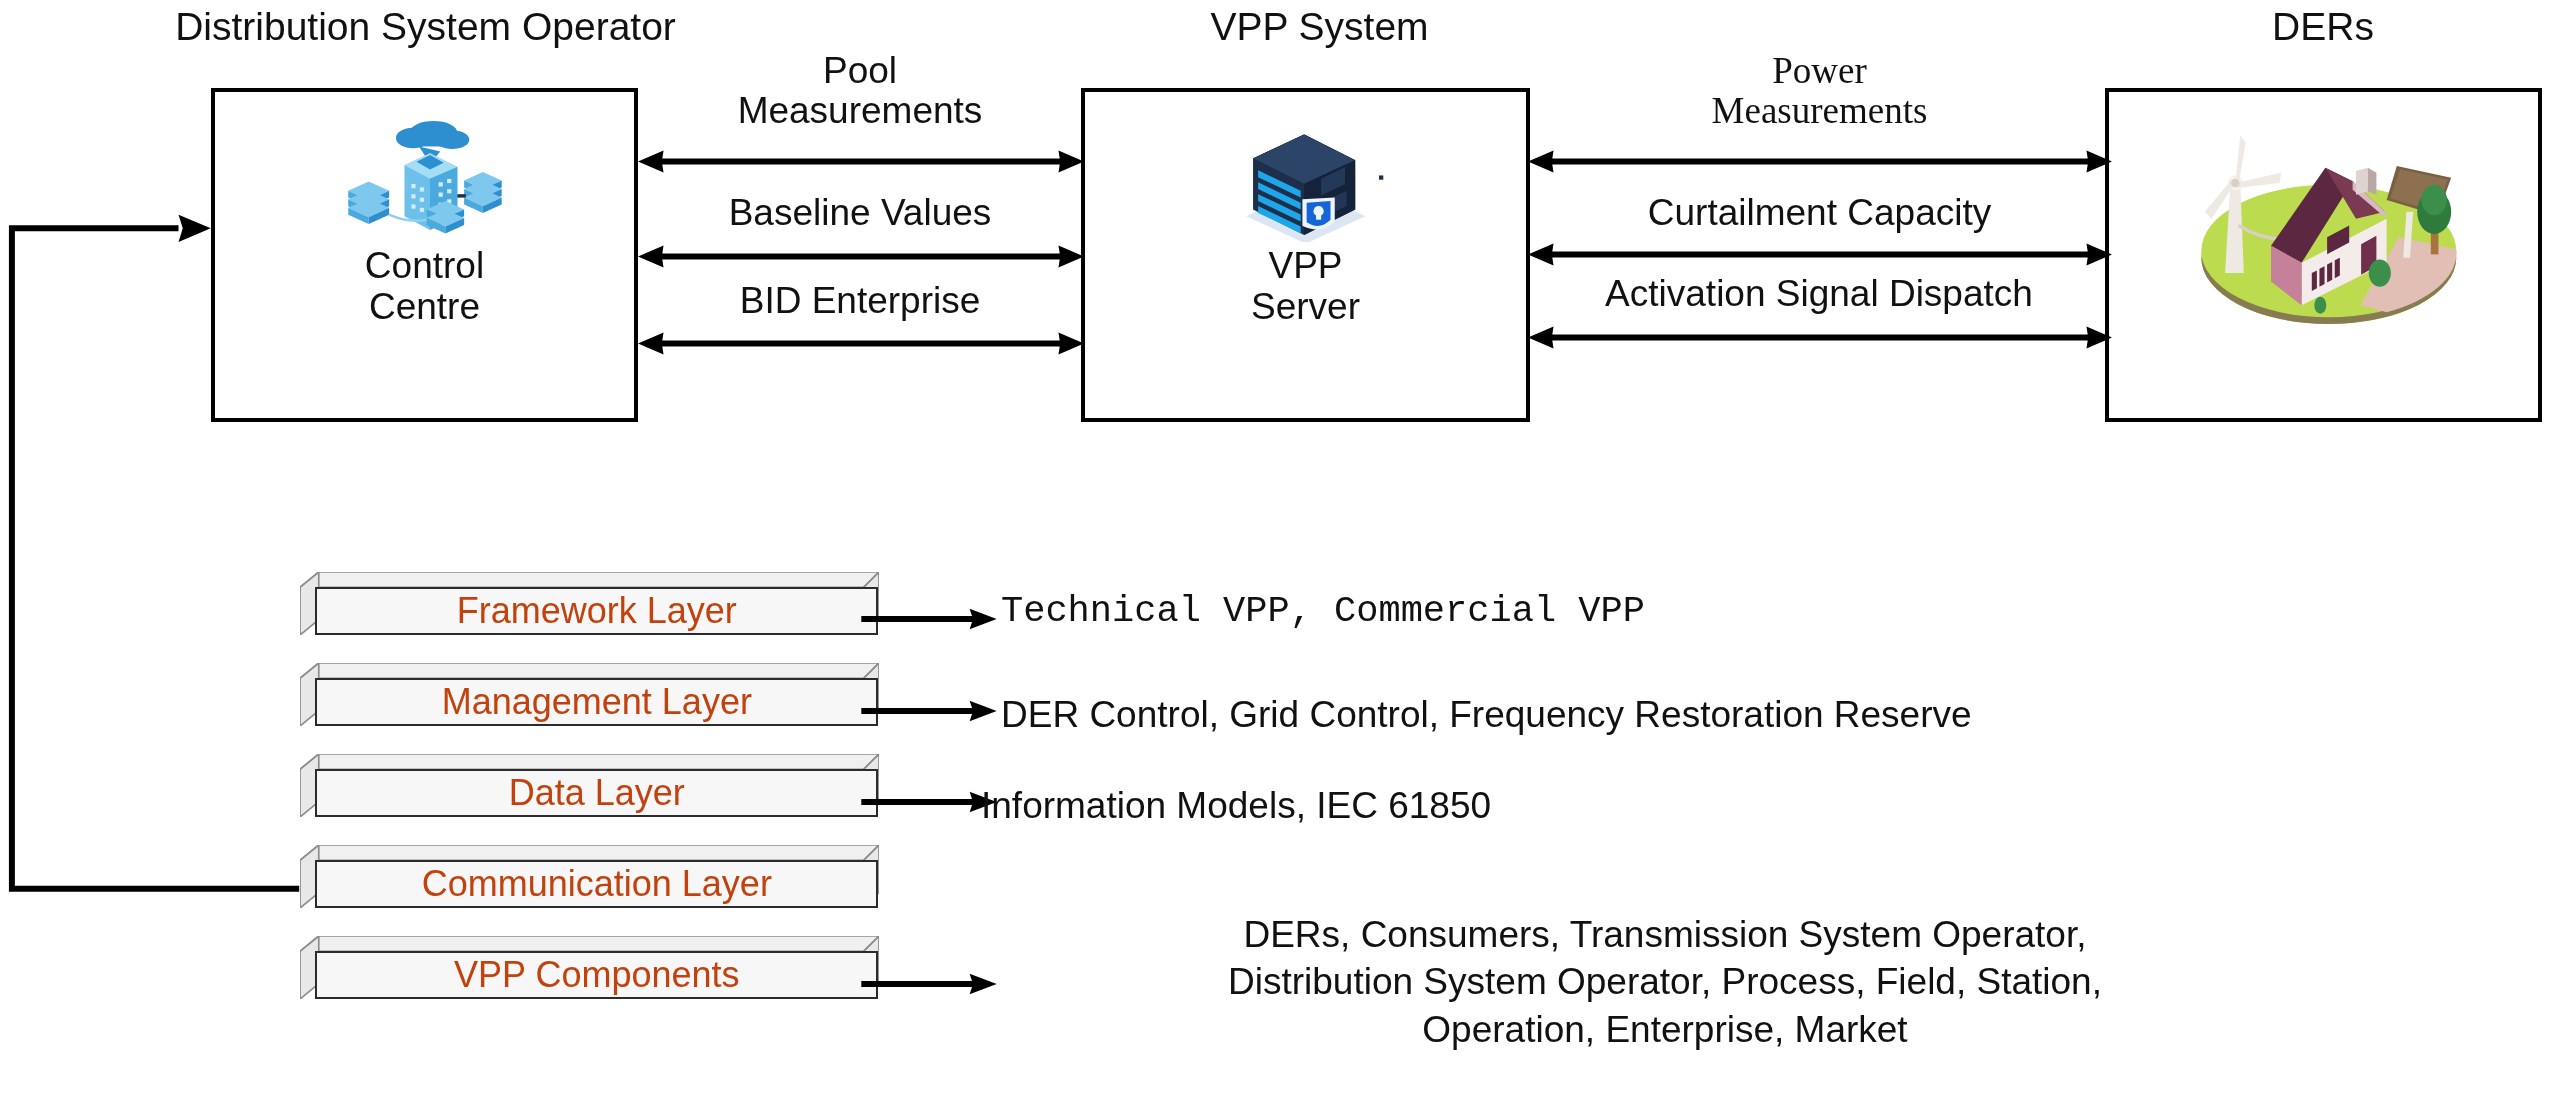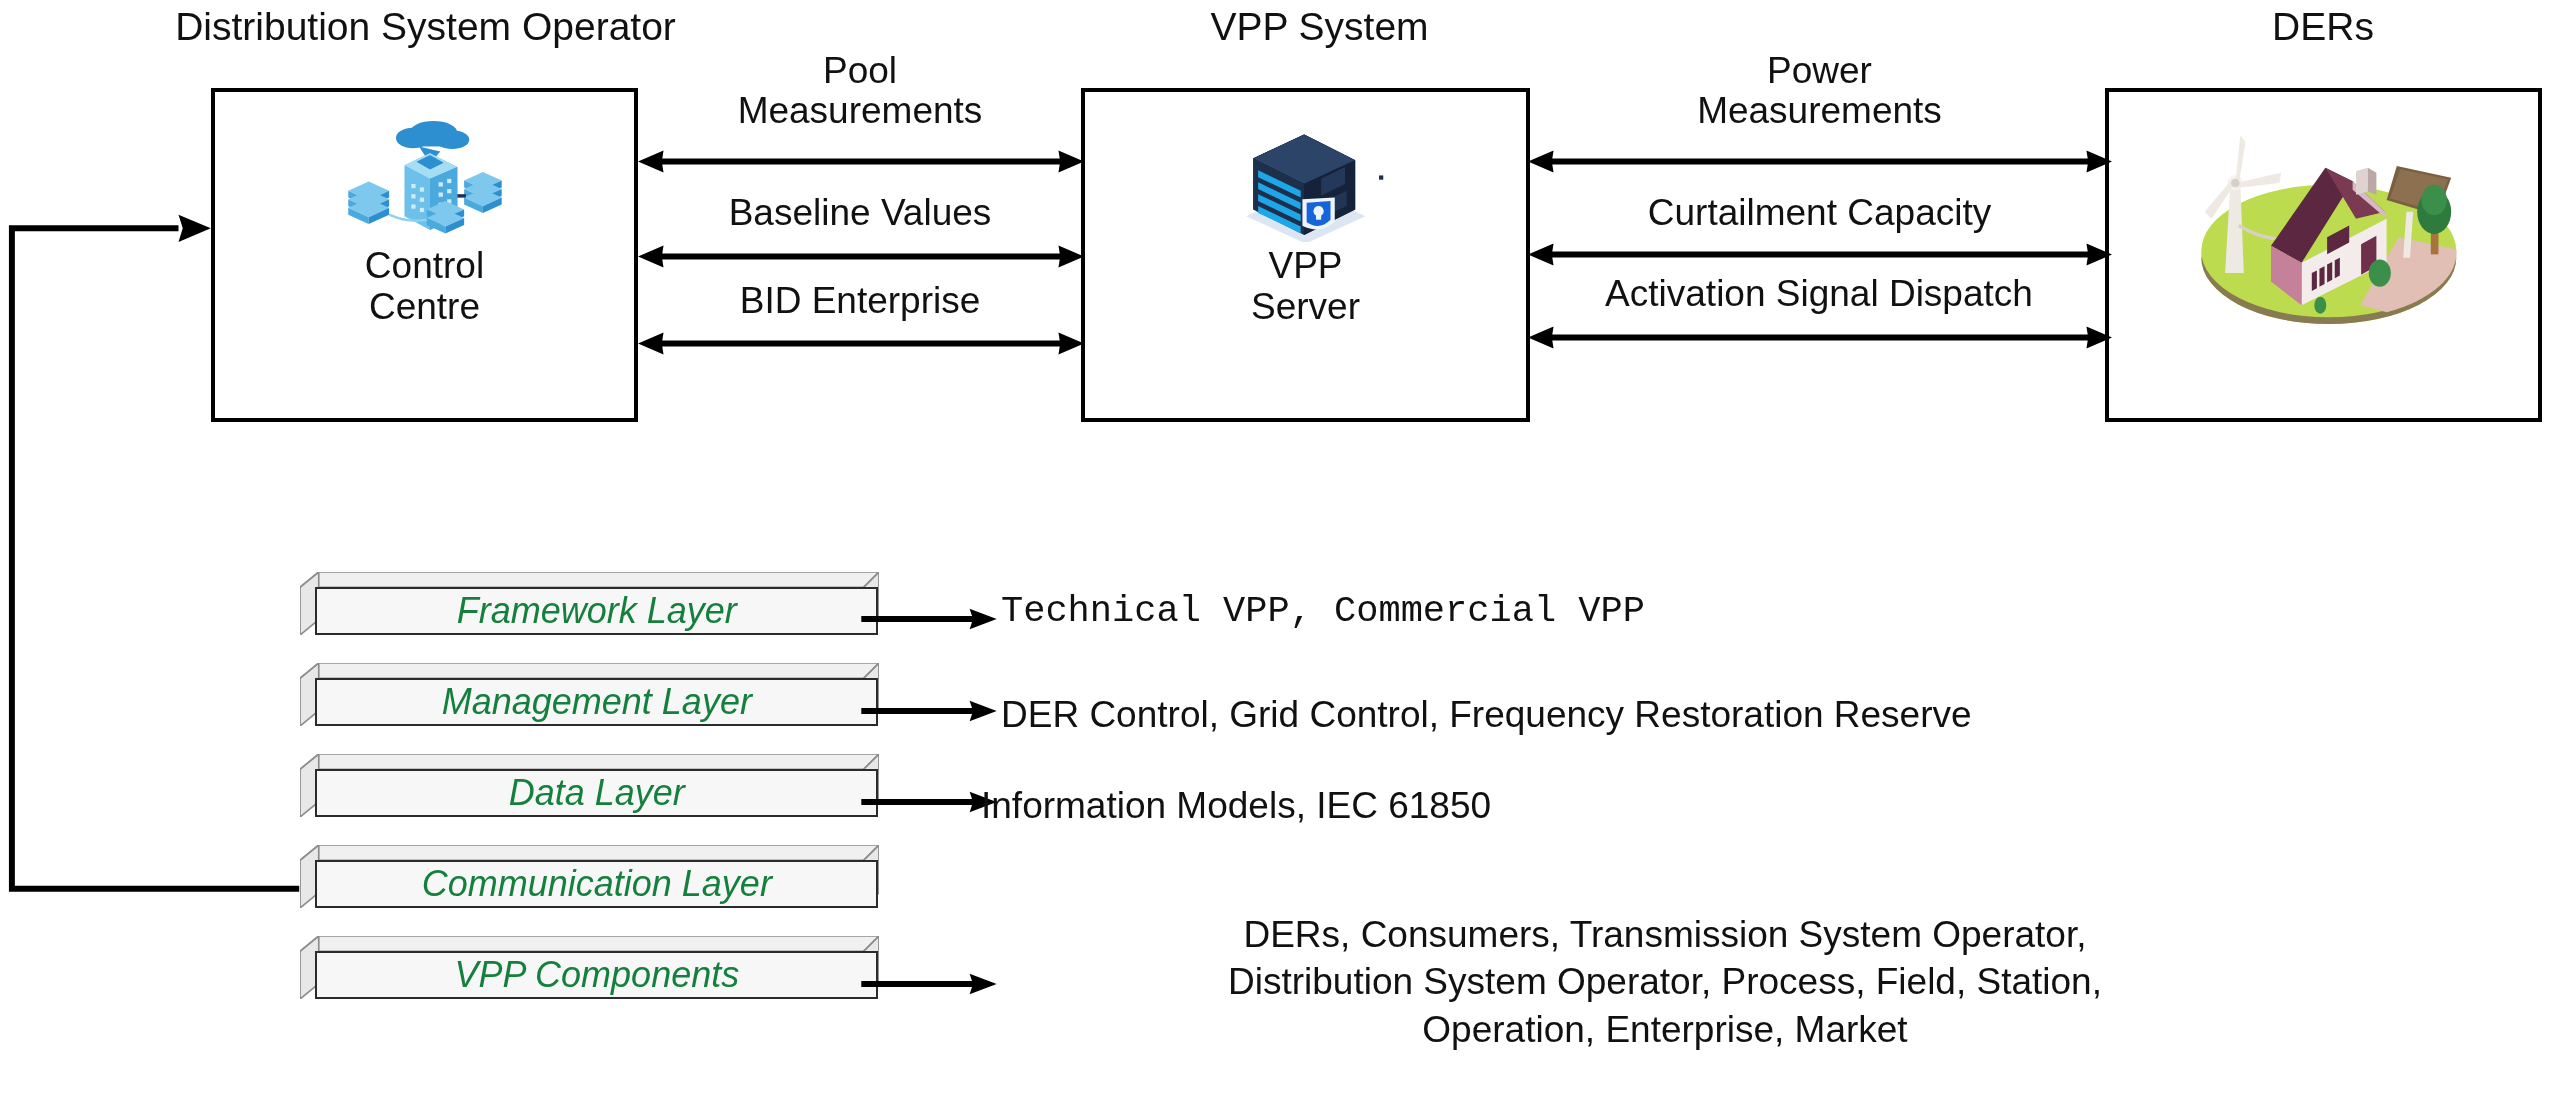--- a/index.html
+++ b/index.html
@@ -74,23 +74,22 @@
     top: 15.3px;
     width: 563px;
     height: 48px;
     border: 2.6px solid #2b2b2b;
     background: #f7f7f7;
     box-sizing: border-box;
     display: flex;
     align-items: center;
     justify-content: center;
     font-size: 36px;
-    color: #15803d;
+    color: #c2410c;
     white-space: nowrap;
-    font-style: italic;
   }
 
   
   .layer-desc {
     position: absolute;
     font-size: 37px;
     line-height: 1.28;
     color: #111111;
     white-space: pre-line;
   }
@@ -304,21 +303,21 @@
     </svg>
   </div>
   <div class="abs" style="left:638px; top:328px; width:446px; height:31px;">
     <svg width="446" height="31" viewBox="0 0 524 36">
       <line x1="24" y1="18" x2="500" y2="18" stroke="#000" stroke-width="7"></line>
       <polygon points="0,18 30,5 28,18 30,31" fill="#000"></polygon>
       <polygon points="524,18 494,5 496,18 494,31" fill="#000"></polygon>
     </svg>
   </div>
 
-  <div class="flow-label" style="left:1532px; top:51px; width:575px;">Power
+  <div class="flow-label" style="left:1532px; top:51px; width:575px;font-family:Liberation Serif, serif;">Power
 Measurements</div>
   <div class="flow-label" style="left:1532px; top:193px; width:575px;">Curtailment Capacity</div>
   <div class="flow-label" style="left:1523px; top:274px; width:592px;">Activation Signal Dispatch</div>
 
   <div class="abs" style="left:1528px; top:146px; width:584px; height:31px;">
     <svg width="584" height="31" viewBox="0 0 686 36">
       <line x1="24" y1="18" x2="662" y2="18" stroke="#000" stroke-width="7"></line>
       <polygon points="0,18 30,5 28,18 30,31" fill="#000"></polygon>
       <polygon points="686,18 656,5 658,18 656,31" fill="#000"></polygon>
     </svg>

